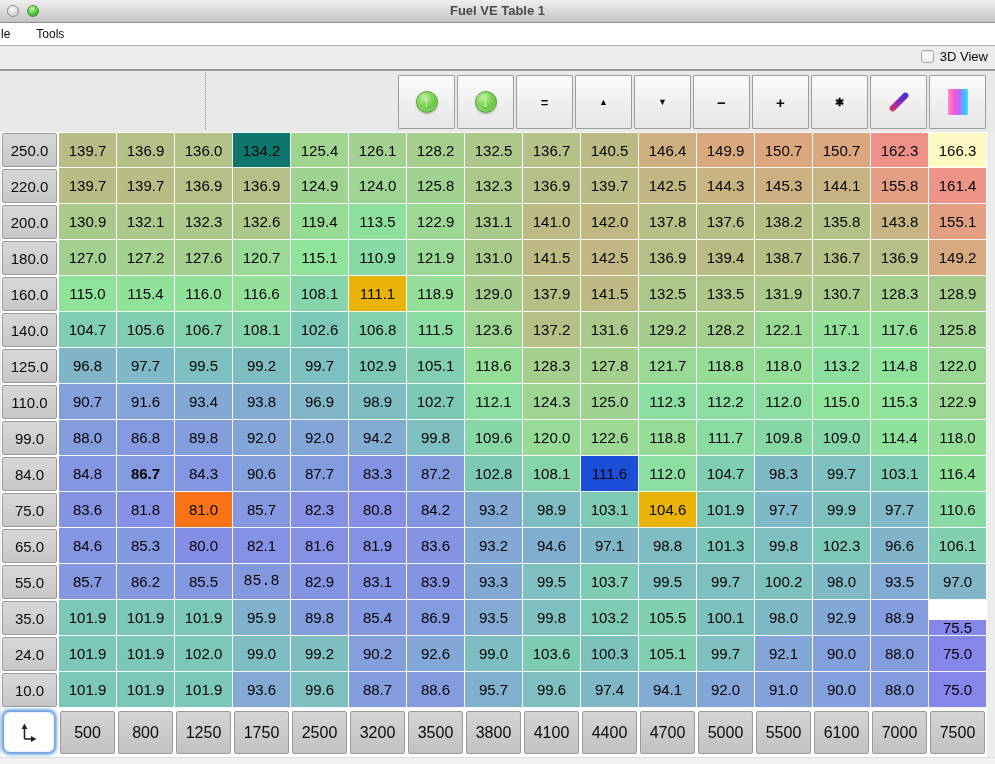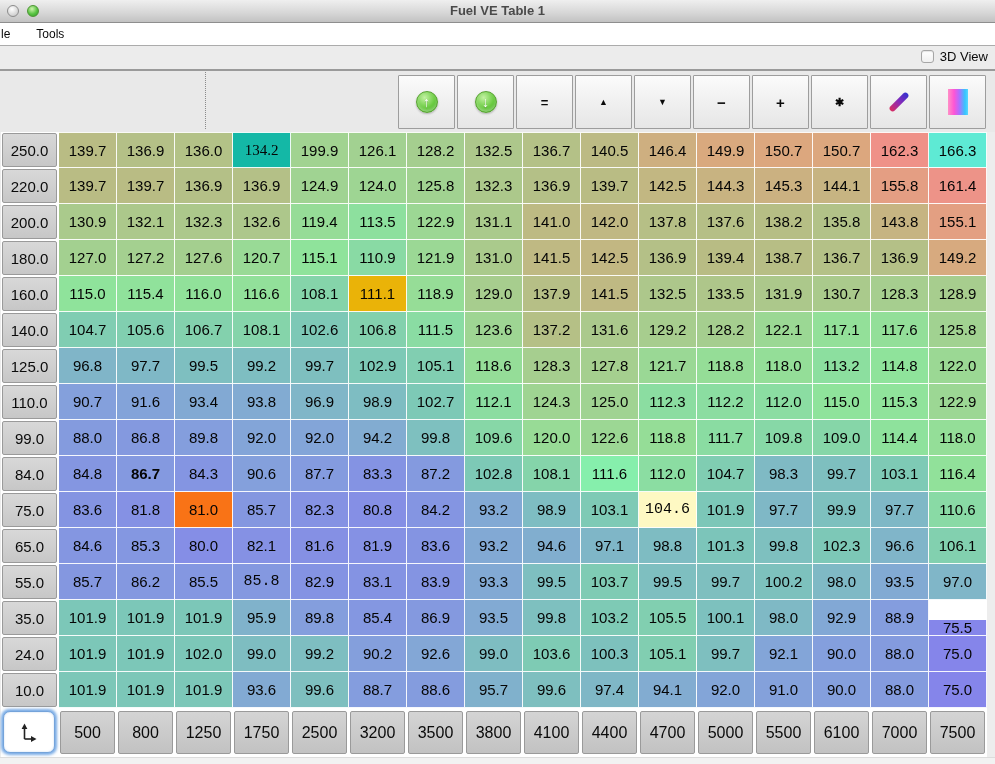--- a/index.html
+++ b/index.html
@@ -143,33 +143,33 @@
         <div class="grad-swatch"></div>
       </div>
     </div>
 </div>
 
 <div id="grid">
     <div class="rowhdr">250.0</div>
     <div class="cell toprow" style="background: rgb(185, 188, 132);">139.7</div>
     <div class="cell toprow" style="background: rgb(180, 192, 135);">136.9</div>
     <div class="cell toprow" style="background: rgb(179, 194, 135);">136.0</div>
-    <div class="cell toprow" style="background: #14b8a6; font-family: Liberation Serif, serif;">134.2</div>
-    <div class="cell toprow" style="background: rgb(161, 211, 145);">199.9</div>
+    <div class="cell toprow" style="background: #0f766e;">134.2</div>
+    <div class="cell toprow" style="background: rgb(161, 211, 145);">125.4</div>
     <div class="cell toprow" style="background: rgb(162, 209, 145);">126.1</div>
     <div class="cell toprow" style="background: rgb(165, 206, 143);">128.2</div>
     <div class="cell toprow" style="background: rgb(173, 199, 139);">132.5</div>
     <div class="cell toprow" style="background: rgb(180, 193, 135);">136.7</div>
     <div class="cell toprow" style="background: rgb(188, 186, 132);">140.5</div>
     <div class="cell toprow" style="background: rgb(206, 175, 128);">146.4</div>
     <div class="cell toprow" style="background: rgb(217, 169, 126);">149.9</div>
     <div class="cell toprow" style="background: rgb(220, 167, 126);">150.7</div>
     <div class="cell toprow" style="background: rgb(220, 167, 126);">150.7</div>
     <div class="cell toprow" style="background: rgb(239, 145, 136);">162.3</div>
-    <div class="cell toprow" style="background: #5eead4;">166.3</div>
+    <div class="cell toprow" style="background: #fef9c3;">166.3</div>
     <div class="rowhdr">220.0</div>
     <div class="cell" style="background: rgb(185, 188, 132);">139.7</div>
     <div class="cell" style="background: rgb(185, 188, 132);">139.7</div>
     <div class="cell" style="background: rgb(180, 192, 135);">136.9</div>
     <div class="cell" style="background: rgb(180, 192, 135);">136.9</div>
     <div class="cell" style="background: rgb(160, 211, 146);">124.9</div>
     <div class="cell" style="background: rgb(158, 213, 147);">124.0</div>
     <div class="cell" style="background: rgb(161, 210, 145);">125.8</div>
     <div class="cell" style="background: rgb(172, 200, 139);">132.3</div>
     <div class="cell" style="background: rgb(180, 192, 135);">136.9</div>
@@ -302,39 +302,39 @@
     <div class="rowhdr">84.0</div>
     <div class="cell" style="background: rgb(132, 150, 225);">84.8</div>
     <div class="cell" style="background: rgb(132, 153, 224); font-weight: bold;">86.7</div>
     <div class="cell" style="background: rgb(132, 149, 226);">84.3</div>
     <div class="cell" style="background: rgb(132, 160, 220);">90.6</div>
     <div class="cell" style="background: rgb(132, 155, 223);">87.7</div>
     <div class="cell" style="background: rgb(132, 147, 227);">83.3</div>
     <div class="cell" style="background: rgb(132, 154, 223);">87.2</div>
     <div class="cell" style="background: rgb(125, 201, 182);">102.8</div>
     <div class="cell" style="background: rgb(133, 212, 170);">108.1</div>
-    <div class="cell" style="background: #86efac;">111.6</div>
+    <div class="cell" style="background: #1d4ed8;">111.6</div>
     <div class="cell" style="background: rgb(139, 221, 162);">112.0</div>
     <div class="cell" style="background: rgb(128, 205, 178);">104.7</div>
     <div class="cell" style="background: rgb(127, 186, 196);">98.3</div>
     <div class="cell" style="background: rgb(126, 191, 191);">99.7</div>
     <div class="cell" style="background: rgb(126, 202, 181);">103.1</div>
     <div class="cell" style="background: rgb(145, 225, 154);">116.4</div>
     <div class="rowhdr">75.0</div>
     <div class="cell" style="background: rgb(132, 148, 226);">83.6</div>
     <div class="cell" style="background: rgb(133, 145, 228);">81.8</div>
     <div class="cell" style="background: #f97316;">81.0</div>
     <div class="cell" style="background: rgb(132, 151, 224);">85.7</div>
     <div class="cell" style="background: rgb(133, 146, 227);">82.3</div>
     <div class="cell" style="background: rgb(133, 143, 229);">80.8</div>
     <div class="cell" style="background: rgb(132, 149, 226);">84.2</div>
     <div class="cell" style="background: rgb(130, 169, 212);">93.2</div>
     <div class="cell" style="background: rgb(126, 189, 194);">98.9</div>
     <div class="cell" style="background: rgb(126, 202, 181);">103.1</div>
-    <div class="cell" style="background: #fef9c3; font-family: Liberation Mono, monospace;">104.6</div>
+    <div class="cell" style="background: #eab308;">104.6</div>
     <div class="cell" style="background: rgb(124, 199, 184);">101.9</div>
     <div class="cell" style="background: rgb(127, 184, 198);">97.7</div>
     <div class="cell" style="background: rgb(125, 192, 190);">99.9</div>
     <div class="cell" style="background: rgb(127, 184, 198);">97.7</div>
     <div class="cell" style="background: rgb(137, 218, 165);">110.6</div>
     <div class="rowhdr">65.0</div>
     <div class="cell" style="background: rgb(132, 150, 225);">84.6</div>
     <div class="cell" style="background: rgb(132, 151, 225);">85.3</div>
     <div class="cell" style="background: rgb(133, 142, 230);">80.0</div>
     <div class="cell" style="background: rgb(133, 145, 228);">82.1</div>

